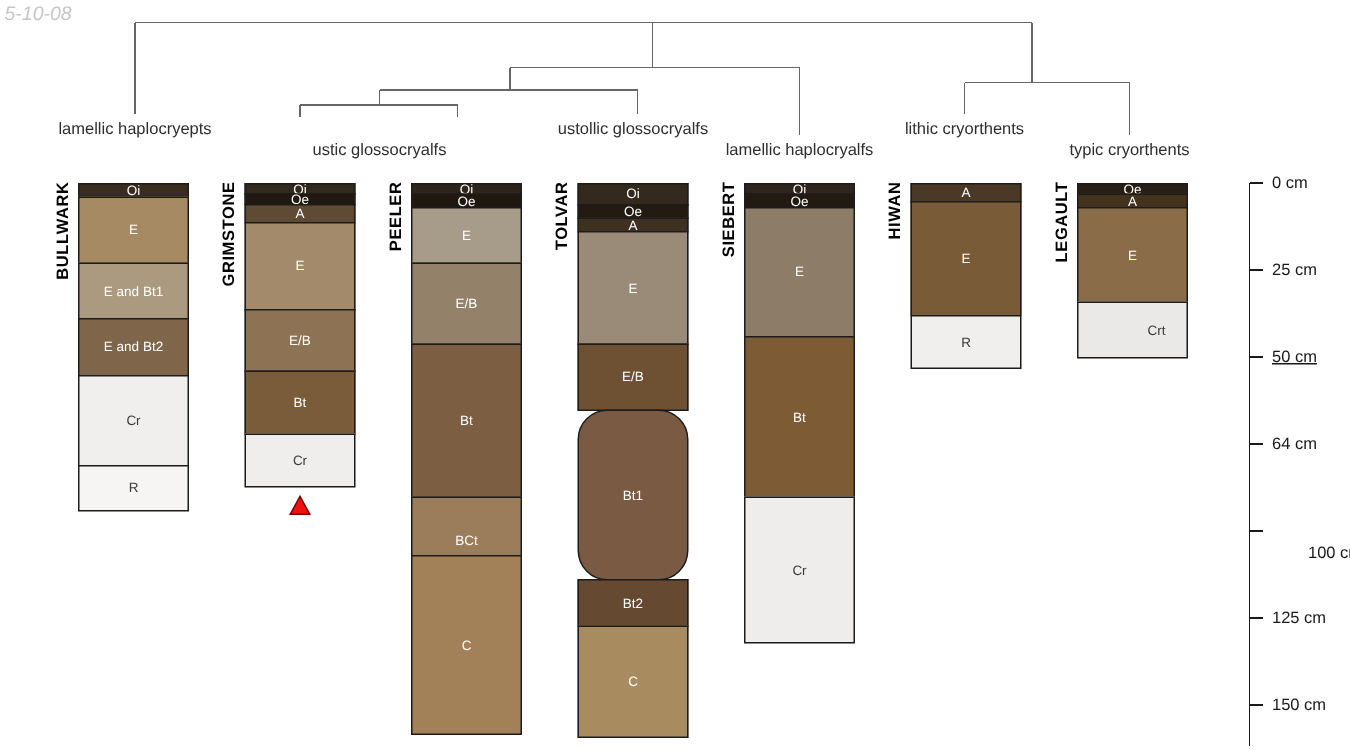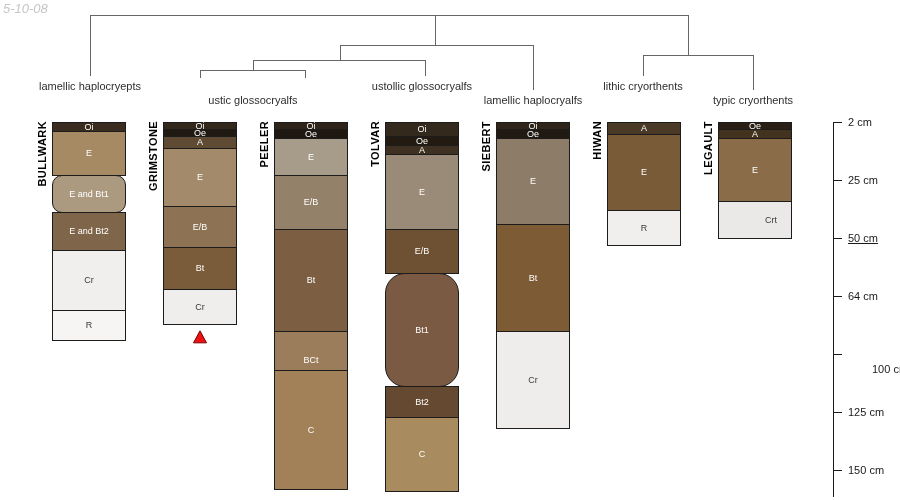--- a/index.html
+++ b/index.html
@@ -67,21 +67,21 @@
 
   <div id="profiles">
       <div class="profile" style="left: 52px; top: 122px; width: 74px;">
         <div class="pname">BULLWARK</div>
         <div class="horizon" style="top: 0px; height: 10px; background: rgb(58, 45, 31);">
           <span class="hlabel" style="color: rgb(255, 255, 255);">Oi</span>
         </div>
         <div class="horizon" style="top: 9px; height: 45px; background: rgb(165, 138, 100);">
           <span class="hlabel" style="color: rgb(255, 255, 255);">E</span>
         </div>
-        <div class="horizon" style="top: 53px; height: 38px; background: rgb(171, 154, 128); border-radius: 10px;">
+        <div class="horizon" style="top: 53px; height: 38px; background: rgb(171, 154, 128);">
           <span class="hlabel" style="color: rgb(255, 255, 255);">E and Bt1</span>
         </div>
         <div class="horizon" style="top: 90px; height: 39px; background: rgb(127, 102, 74);">
           <span class="hlabel" style="color: rgb(255, 255, 255);">E and Bt2</span>
         </div>
         <div class="horizon" style="top: 128px; height: 61px; background: rgb(240, 239, 237);">
           <span class="hlabel" style="color: rgb(58, 58, 58);">Cr</span>
         </div>
         <div class="horizon" style="top: 188px; height: 31px; background: rgb(246, 245, 244);">
           <span class="hlabel" style="color: rgb(58, 58, 58);">R</span>
@@ -202,21 +202,21 @@
         </div>
         <div class="horizon" style="top: 16px; height: 64px; background: rgb(138, 108, 73);">
           <span class="hlabel" style="color: rgb(255, 255, 255);">E</span>
         </div>
         <div class="horizon" style="top: 79px; height: 38px; background: rgb(235, 233, 231); padding-left: 32px;">
           <span class="hlabel" style="color: rgb(58, 58, 58);">Crt</span>
         </div>
       </div>
     </div>
   <div id="axis-labels">
-      <div class="tick-label" style="left: 848px; top: 122px;">2 cm</div>
+      <div class="tick-label" style="left: 848px; top: 122px;">0 cm</div>
       <div class="tick-label" style="left: 848px; top: 180px;">25 cm</div>
       <div class="tick-label" style="left: 848px; top: 238px; text-decoration: underline;">50 cm</div>
       <div class="tick-label" style="left: 848px; top: 296px;">64 cm</div>
       <div class="tick-label" style="left: 872px; top: 354px; margin-top: 15px;">100 cm</div>
       <div class="tick-label" style="left: 848px; top: 412px;">125 cm</div>
       <div class="tick-label" style="left: 848px; top: 470px;">150 cm</div>
     </div>
 </div>
 
 </body></html>

